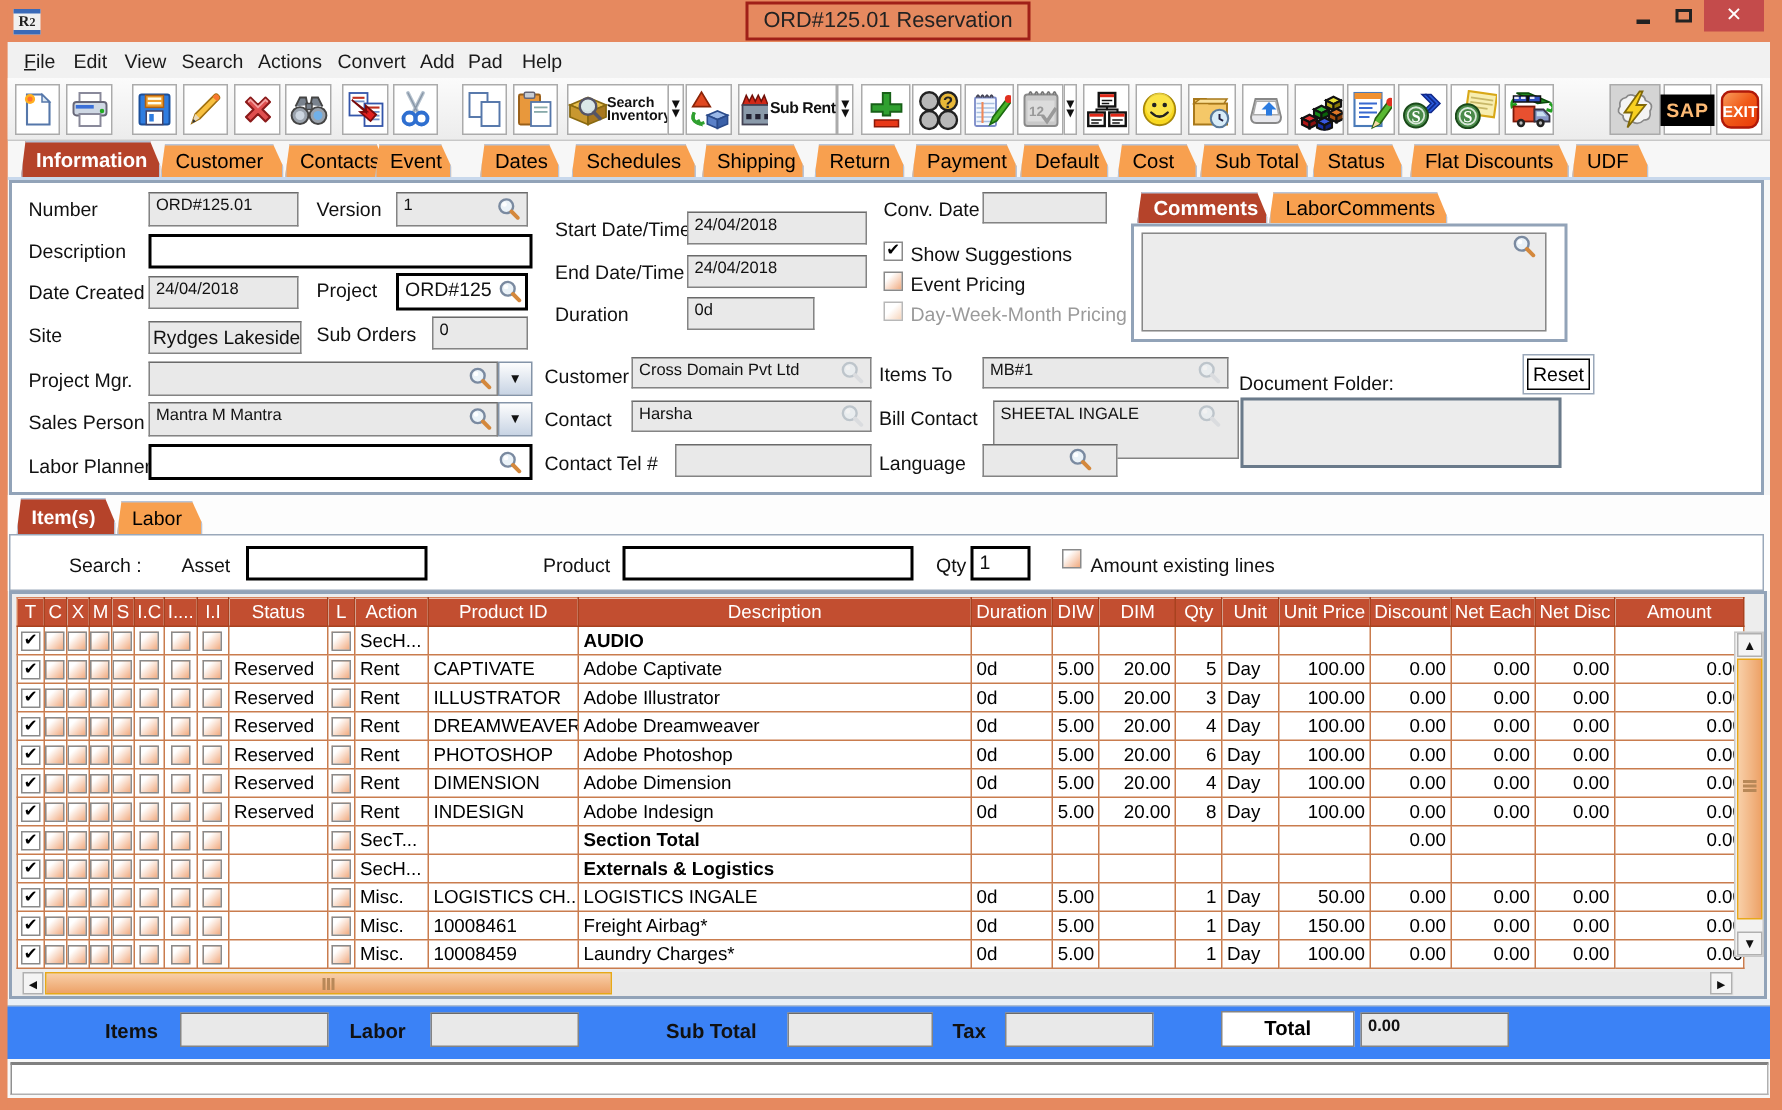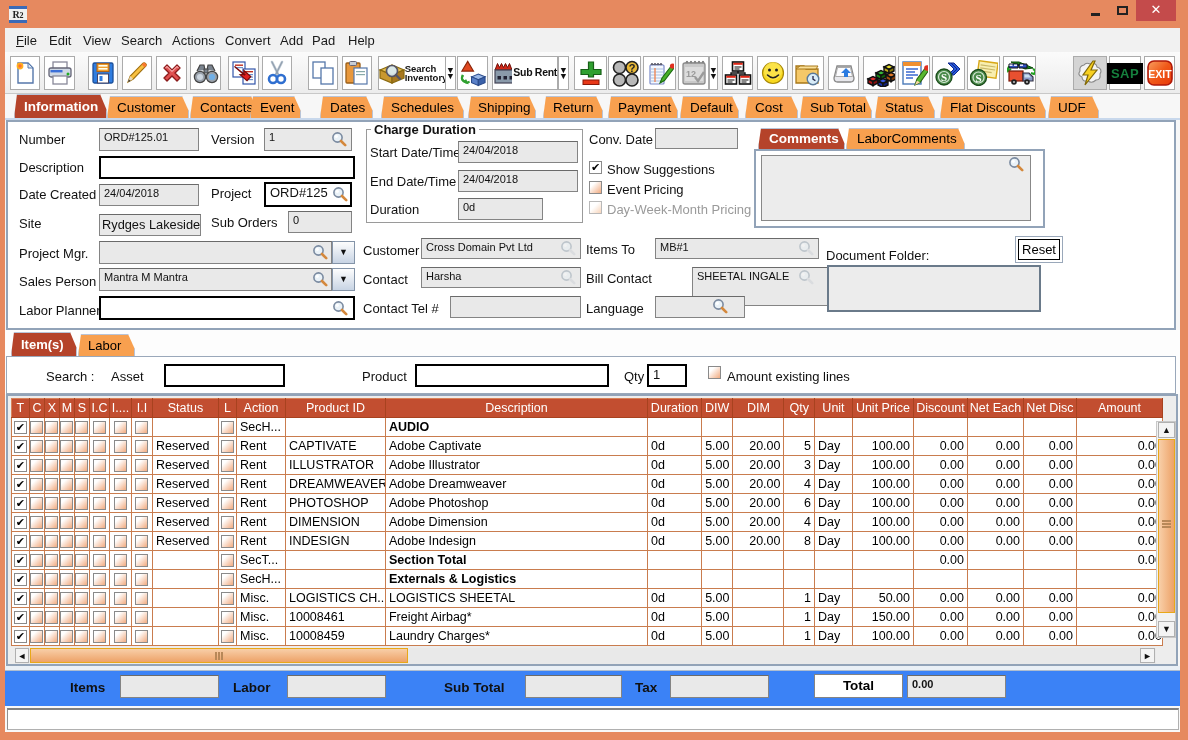--- a/index.html
+++ b/index.html
@@ -63,20 +63,21 @@
 #statusbox { position:absolute; left:3px; top:2px; width:1172px; height:22px; background:#fff; border-top:2px solid #808080; border-left:1px solid #909090; border-right:1px solid #b0b0b0; border-bottom:1px solid #b0b0b0; }
 #winborder { position:absolute; left:0; top:0; width:1188px; height:740px; border-left:5px solid #E6895F; border-right:8px solid #E6895F; border-bottom:8px solid #E6895F; pointer-events:none; }
 b { font-weight:bold; }
 </style></head>
 <body>
 <div class="abs" style="left:5px;top:28px;width:1175px;height:705px;background:#F7F7F7"></div>
 <div class="abs" style="left:5px;top:330px;width:1175px;height:64px;background:#FDFDFD"></div>
 <div class="abs" style="left:5px;top:666px;width:1175px;height:4px;background:#EAF0F6"></div>
 <div id="title">
   <div id="ticon">R<span style="font-size:8px">2</span></div>
+  <div id="tbox">ORD#125.01 Reservation</div>
   <div id="wmin"></div>
     <div id="wmax"></div>
     <div id="wclose">✕</div>
 </div>
 <div id="menu">
   <span style="left:11px"><u>F</u>ile</span>
     <span style="left:44px">Edit</span>
     <span style="left:78px">View</span>
   <span style="left:116px">Search</span>
     <span style="left:167px">Actions</span>
@@ -349,21 +350,21 @@
         <circle cx="22" cy="23" r="1.1" fill="#bbb"></circle>
       </svg>
     </div>
 <div class="tbb" style="left:1069px;width:34px;background:#d4d4d4;">
       <svg width="28" height="28" viewBox="0 0 28 28">
         <path d="M8 6 q-5 1-4 6 q-3 4 2 6 q0 5 6 4 q4 3 8-1 q5 0 4-6 q3-5-3-7 q-1-5-7-3 q-4-2-6 1z" fill="#f4f4f4" stroke="#888" stroke-width="1.1"></path>
         <path d="M17 2 L7 16 h5 L9 26 L21 11 h-6 L19 2z" fill="#f8d020" stroke="#806808" stroke-width="1.2"></path>
       </svg>
     </div>
 <div class="tbb" style="left:1105px;width:32px;">
-      <span style="display:inline-block;background:#000;color:#15803d;font-weight:bold;font-size:13px;padding:3px 4px;letter-spacing:0.5px;font-family:'Liberation Sans',sans-serif">SAP</span>
+      <span style="display:inline-block;background:#000;color:#fdba74;font-weight:bold;font-size:13px;padding:3px 4px;letter-spacing:0.5px;font-family:'Liberation Sans',sans-serif">SAP</span>
     </div>
 <div class="tbb" style="left:1140px;width:31px;">
       <svg width="28" height="28" viewBox="0 0 28 28">
         <rect x="2" y="2" width="24" height="24" rx="6" fill="url(#exg)" stroke="#b01808" stroke-width="1.6"></rect>
         <defs>
           <linearGradient id="exg" x1="0" y1="0" x2="1" y2="1">
             <stop offset="0" stop-color="#f8a060"></stop>
             <stop offset="0.5" stop-color="#f05818"></stop>
             <stop offset="1" stop-color="#e83808"></stop>
           </linearGradient>
@@ -405,23 +406,20 @@
 <div id="formpanel">
   <div class="lbl" style="left:11px;top:10px">Number</div>
   <div class="inp" style="left:91px;top:6px;width:100px;height:23px">ORD#125.01</div>
   <div class="lbl" style="left:203px;top:10px">Version</div>
   <div class="inp" style="left:256px;top:6px;width:88px;height:23px">1</div>
   <svg class="abs" style="left:323px;top:9px;opacity:1" width="16" height="16" viewBox="0 0 16 16">
       <circle cx="6.5" cy="6.5" r="4.6" fill="#EAF2F8" stroke="#7a8aa0" stroke-width="1.6"></circle>
       <line x1="10" y1="10" x2="14.2" y2="14.2" stroke="#D4883C" stroke-width="2.6" stroke-linecap="round"></line>
       <circle cx="5.3" cy="5.3" r="1.6" fill="#fff" opacity="0.9"></circle>
     </svg>
-  <fieldset style="left:358px;top:0px;width:217px;height:101px">
-      <legend>Charge Duration</legend>
-    </fieldset>
   <div class="lbl" style="left:362px;top:23px">Start Date/Time</div>
   <div class="inp" style="left:450px;top:19px;width:120px;height:22px">24/04/2018</div>
   <div class="lbl" style="left:362px;top:52px">End Date/Time</div>
   <div class="inp" style="left:450px;top:48px;width:120px;height:22px">24/04/2018</div>
   <div class="lbl" style="left:362px;top:80px">Duration</div>
   <div class="inp" style="left:450px;top:76px;width:85px;height:22px">0d</div>
   <div class="lbl" style="left:581px;top:10px">Conv. Date</div>
   <div class="inp" style="left:647px;top:6px;width:83px;height:21px"></div>
   <div class="abs gcb wcb" style="left:581px;top:39px">
       <span class="ck">✔</span>
@@ -493,21 +491,21 @@
       <circle cx="5.3" cy="5.3" r="1.6" fill="#fff" opacity="0.9"></circle>
     </svg>
   <div class="lbl" style="left:355px;top:150px">Contact</div>
   <div class="inp" style="left:413px;top:145px;width:160px;height:21px">Harsha</div>
   <svg class="abs" style="left:552px;top:147px;opacity:0.45" width="16" height="16" viewBox="0 0 16 16">
       <circle cx="6.5" cy="6.5" r="4.6" fill="#EAF2F8" stroke="#8a9aa8" stroke-width="1.6"></circle>
       <line x1="10" y1="10" x2="14.2" y2="14.2" stroke="#c8cdd4" stroke-width="2.6" stroke-linecap="round"></line>
       <circle cx="5.3" cy="5.3" r="1.6" fill="#fff" opacity="0.9"></circle>
     </svg>
   <div class="lbl" style="left:578px;top:149px">Bill Contact</div>
-  <div class="inp" style="left:684px;top:145px;width:164px;height:39px">SHEETAL INGALE</div>
+  <div class="inp" style="left:654px;top:145px;width:164px;height:39px">SHEETAL INGALE</div>
   <svg class="abs" style="left:790px;top:147px;opacity:0.45" width="16" height="16" viewBox="0 0 16 16">
       <circle cx="6.5" cy="6.5" r="4.6" fill="#EAF2F8" stroke="#8a9aa8" stroke-width="1.6"></circle>
       <line x1="10" y1="10" x2="14.2" y2="14.2" stroke="#c8cdd4" stroke-width="2.6" stroke-linecap="round"></line>
       <circle cx="5.3" cy="5.3" r="1.6" fill="#fff" opacity="0.9"></circle>
     </svg>
   <div class="lbl" style="left:355px;top:179px">Contact Tel #</div>
   <div class="inp" style="left:442px;top:174px;width:131px;height:22px"></div>
   <div class="lbl" style="left:578px;top:179px">Language</div>
   <div class="inp" style="left:647px;top:174px;width:90px;height:22px"></div>
   <svg class="abs" style="left:704px;top:176px;opacity:1" width="16" height="16" viewBox="0 0 16 16">
@@ -519,21 +517,21 @@
   <div class="abs" style="left:1007px;top:114px;width:48px;height:27px;background:#fff;border:1px solid #9aa8ba"></div>
   <div class="abs" style="left:1010px;top:117px;width:42px;height:21px;background:#fff;border:1px solid #000;font-size:13px;text-align:center;line-height:19px">Reset</div>
   <div class="abs" style="left:819px;top:143px;width:214px;height:47px;background:#ECECEC;border:2px solid #6a7a8a"></div>
 </div>
 <div id="itabrow">
   <div class="tab act" style="left:5px;width:66px;font-size:13px">Item(s)</div>
   <div class="tab" style="left:72px;width:57px;font-size:13px">Labor</div>
 </div>
 <div id="searchpanel">
   <div class="lbl" style="left:39px;top:12px">Search :</div>
-  <div class="lbl" style="left:104px;top:12px">Asset</div>
+  <div class="lbl" style="left:114px;top:12px">Asset</div>
   <div class="winp" style="left:157px;top:7px;width:121px;height:23px"></div>
   <div class="lbl" style="left:355px;top:12px">Product</div>
   <div class="winp" style="left:408px;top:7px;width:194px;height:23px"></div>
   <div class="lbl" style="left:617px;top:12px">Qty</div>
   <div class="winp" style="left:640px;top:7px;width:40px;height:23px">1</div>
   <div class="abs gcb" style="left:701px;top:9px"></div>
   <div class="lbl" style="left:720px;top:12px">Amount existing lines</div>
 </div>
 <div id="gridwrap">
   <table id="grid">
@@ -819,21 +817,21 @@
           <td class="cb"><span class="gcb icb"></span></td>
           <td class="cb"><span class="gcb icb"></span></td>
           <td class="cb"><span class="gcb icb"></span></td>
           <td class="cb"><span class="gcb icb"></span></td>
           <td class="cb"><span class="gcb icb"></span></td>
           <td class="cb"><span class="gcb icb"></span></td>
           <td class="tl"></td>
           <td class="cb"><span class="gcb icb"></span></td>
           <td class="tl">Misc.</td>
           <td class="tl">LOGISTICS CH...</td>
-          <td class="tl">LOGISTICS SHEETAL</td>
+          <td class="tl">LOGISTICS INGALE</td>
           <td class="tl">0d</td>
           <td class="tr">5.00</td>
           <td class="tr"></td>
           <td class="tr">1</td>
           <td class="tl">Day</td>
           <td class="tr">50.00</td>
           <td class="tr">0.00</td>
           <td class="tr">0.00</td>
           <td class="tr">0.00</td>
           <td class="tr am">0.00</td>

